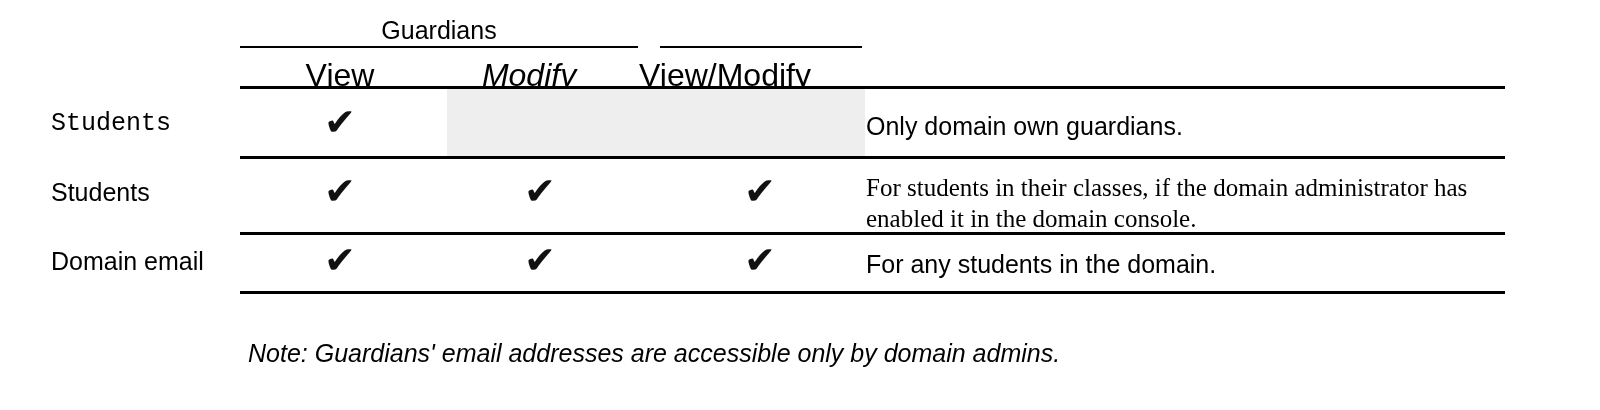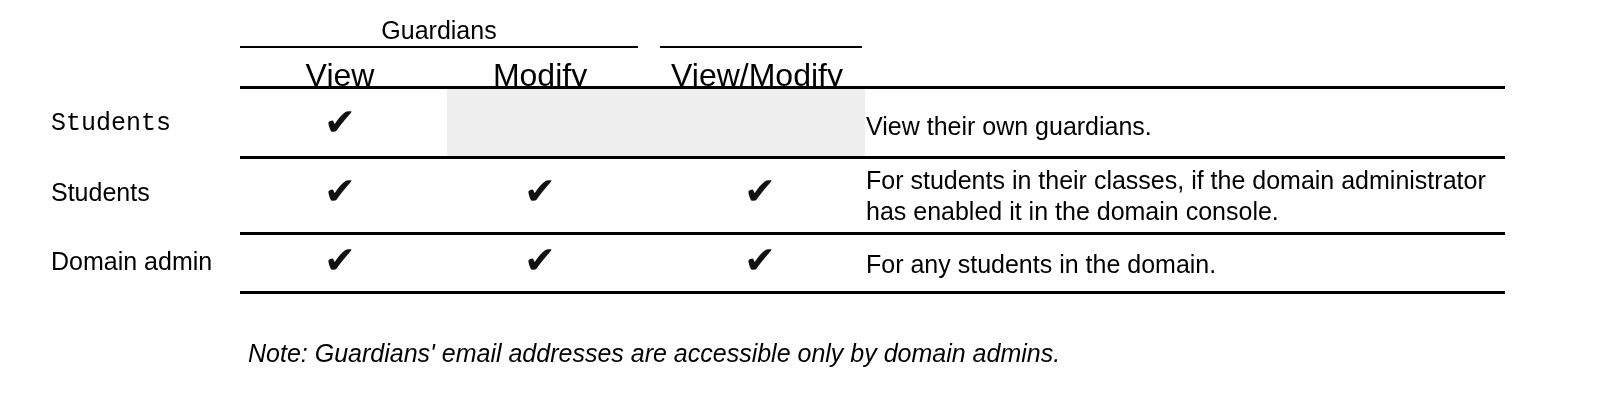--- a/index.html
+++ b/index.html
@@ -44,22 +44,22 @@
 
   .sub-header-label {
     position: absolute;
     font-size: 32px;
     line-height: 1;
     text-align: center;
     white-space: nowrap;
     top: 59px;
   }
   #sub-view { left: 240px; width: 200px; }
-  #sub-modify { left: 440px; width: 200px; }
-  #sub-viewmodify { left: 656px; width: 202px; }
+  #sub-modify { left: 429px; width: 200px; font-style: italic; }
+  #sub-viewmodify { left: 624px; width: 202px; }
 
   .table-rule {
     position: absolute;
     left: 240px;
     width: 1265px;
     background: #000000;
   }
   #rule-top    { top: 86px;  height: 3px; }
   #rule-r1     { top: 156px; height: 3px; }
   #rule-r2     { top: 232px; height: 3px; }
@@ -104,21 +104,21 @@
   #label-students { top: 111px; font-family: Liberation Mono, monospace; }
   #check-students-view { left: 310px; top: 103px; }
 
   #note-students { top: 111px; }
 
   
   #label-teachers { top: 180px; }
   #check-teachers-view   { left: 310px; top: 172px; }
   #check-teachers-modify { left: 510px; top: 172px; }
   #check-teachers-invite { left: 730px; top: 172px; }
-  #note-teachers { top: 165px; }
+  #note-teachers { top: 172px; font-family: Liberation Serif, serif; }
 
   
   #label-domain-admin { top: 249px; }
   #check-admin-view   { left: 310px; top: 241px; }
   #check-admin-modify { left: 510px; top: 241px; }
   #check-admin-invite { left: 730px; top: 241px; }
   #note-domain-admin { top: 249px; }
 
   .footnote {
     position: absolute;
@@ -151,33 +151,33 @@
   <div class="table-rule" id="rule-r1"></div>
   <div class="table-rule" id="rule-r2"></div>
   <div class="table-rule" id="rule-bottom"></div>
 
   <div class="shaded-cell"></div>
 
   <div class="row-label" id="label-students">Students</div>
 
   <div class="check" id="check-students-view">✔</div>
 
-  <div class="note-cell" id="note-students">View their own guardians.</div>
+  <div class="note-cell" id="note-students">Only domain own guardians.</div>
 
   <div class="row-label" id="label-teachers">Students</div>
 
   <div class="check" id="check-teachers-view">✔</div>
 
   <div class="check" id="check-teachers-modify">✔</div>
 
   <div class="check" id="check-teachers-invite">✔</div>
 
   <div class="note-cell" id="note-teachers">For students in their classes, if the domain administrator has enabled it in the domain console.</div>
 
-  <div class="row-label" id="label-domain-admin">Domain admin</div>
+  <div class="row-label" id="label-domain-admin">Domain email</div>
 
   <div class="check" id="check-admin-view">✔</div>
 
   <div class="check" id="check-admin-modify">✔</div>
 
   <div class="check" id="check-admin-invite">✔</div>
 
   <div class="note-cell" id="note-domain-admin">For any students in the domain.</div>
 
   <div class="footnote">Note: Guardians' email addresses are accessible only by domain admins.</div>

